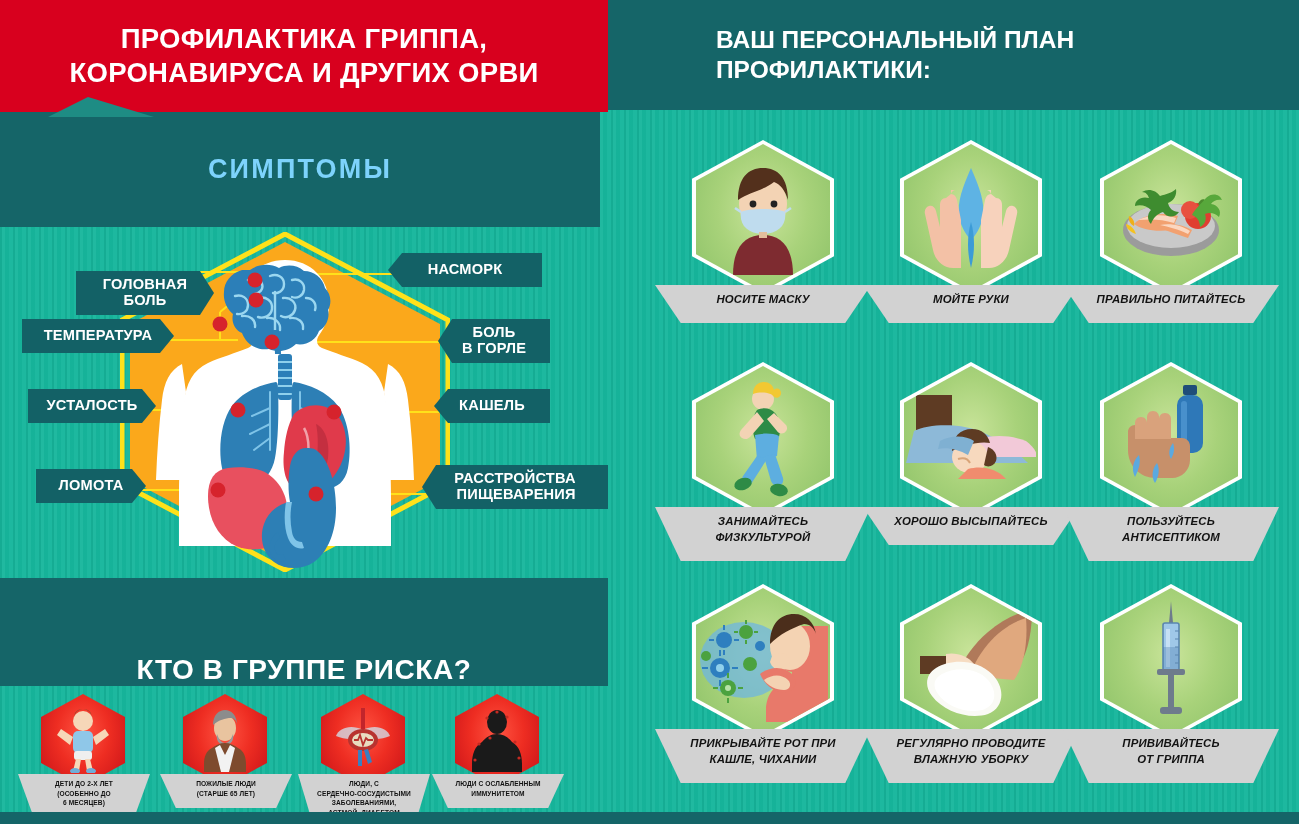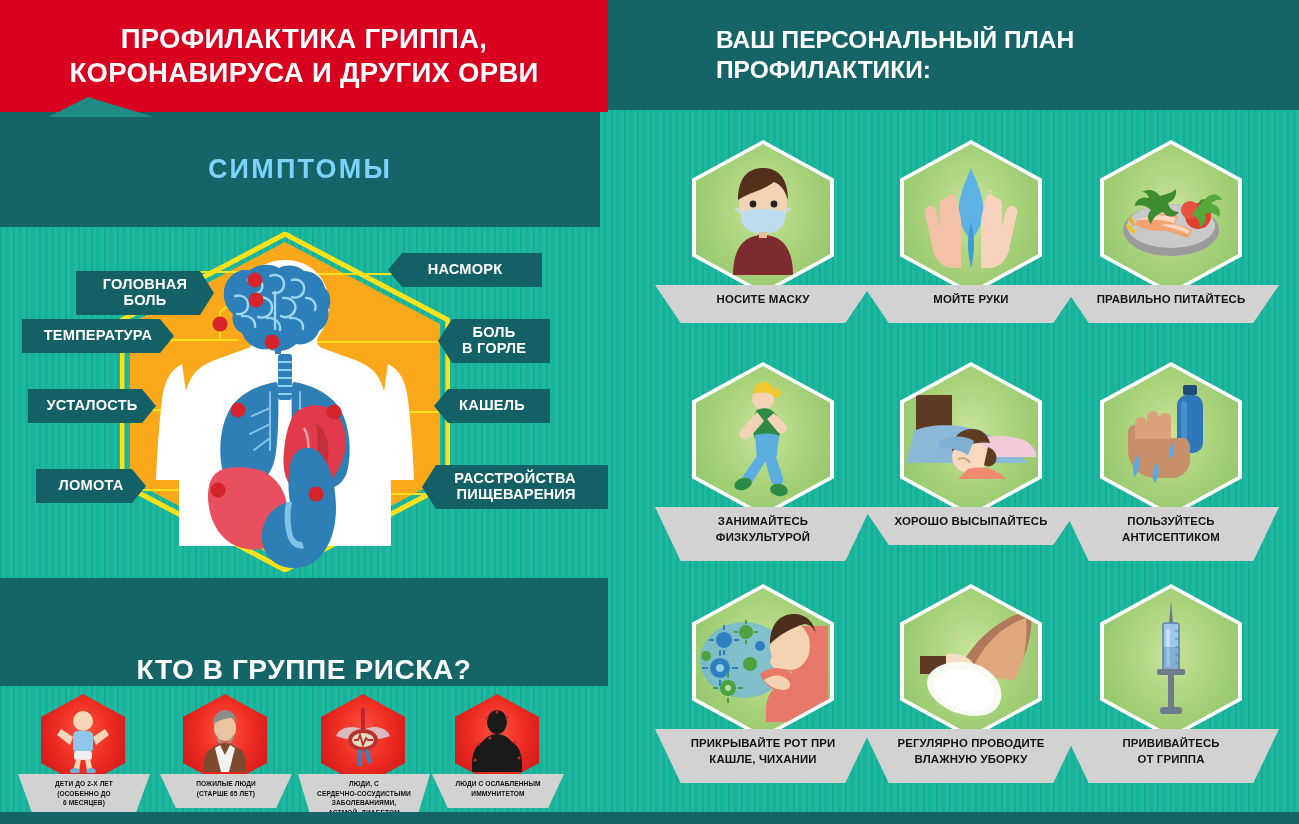--- a/index.html
+++ b/index.html
@@ -109,21 +109,21 @@
     color: #111; font-size: 6.6px; font-weight: bold;
     line-height: 1.45; padding: 5px 4px 10px; letter-spacing: 0.1px;
   }
   .risk-cap span { display: block; }
 
   
   .plan-grid {
     position: absolute; left: 608px; top: 110px; width: 691px; height: 714px;
     z-index: 3;
   }
-  .plan-item { position: absolute; width: 230px; text-align: center; }
+  .plan-item { position: absolute; width: 230px; text-align: center; font-style: italic; }
   .plan-hexwrap {
     position: relative; width: 142px; height: 155px; margin: 0 auto;
     clip-path: polygon(50% 0%, 100% 25%, 100% 75%, 50% 100%, 0% 75%, 0% 25%);
     background: #fff;
   }
   .plan-hex {
     position: absolute; left: 4px; top: 4px; width: 134px; height: 147px;
     clip-path: polygon(50% 0%, 100% 25%, 100% 75%, 50% 100%, 0% 75%, 0% 25%);
     background: radial-gradient(ellipse at 50% 45%, #C9E49A 0%, #A8D27A 48%, #8BC167 100%);
     display: flex; align-items: center; justify-content: center;

